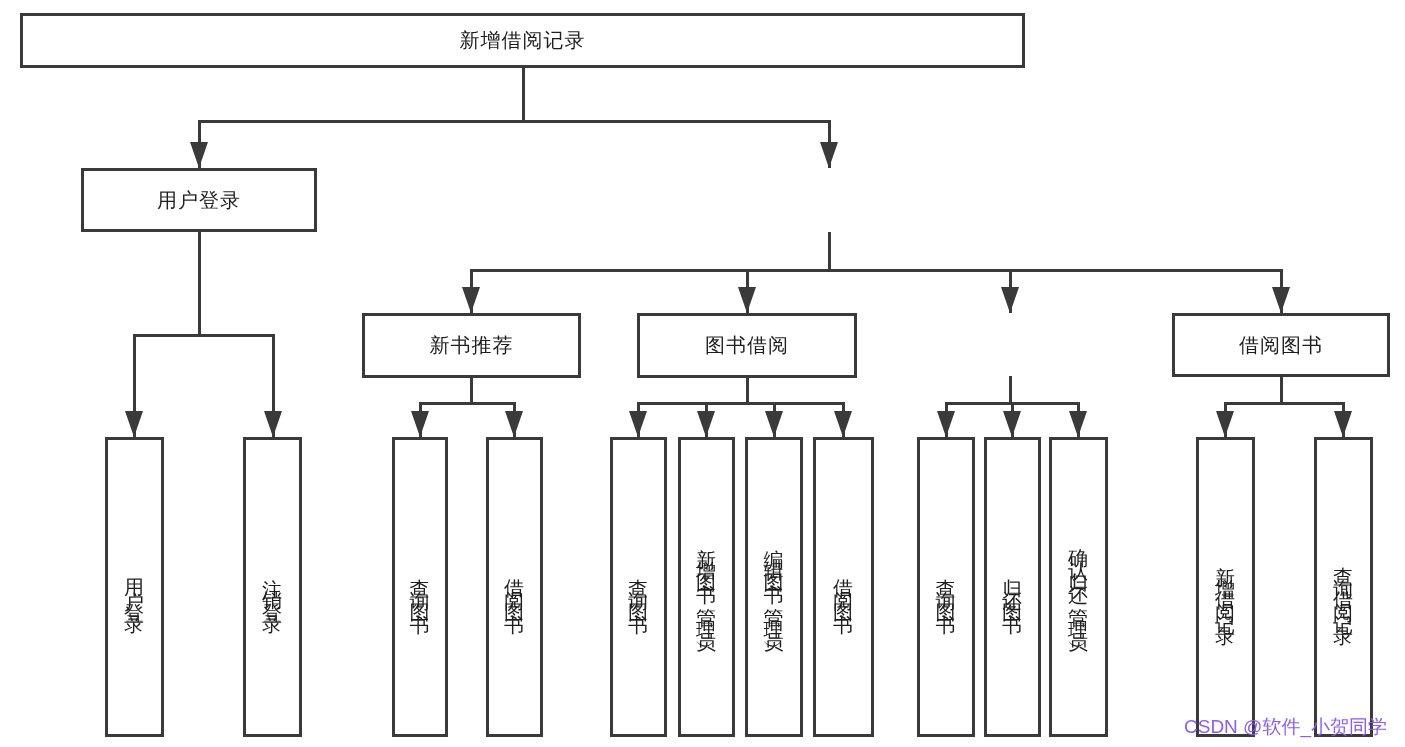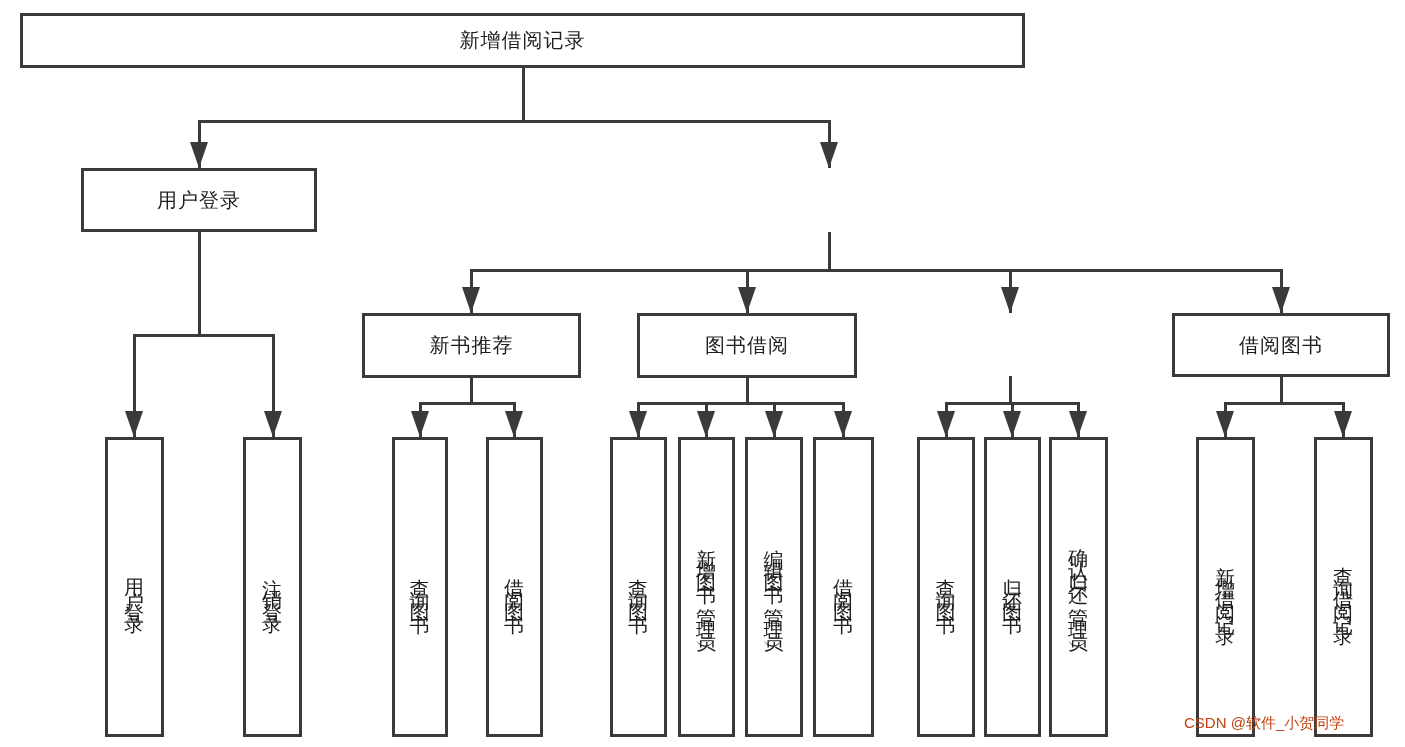--- a/index.html
+++ b/index.html
@@ -22,21 +22,21 @@
   }
   .vl { position:absolute; width:3px; background:#3a3a3a; z-index:1; }
   .hl { position:absolute; height:3px; background:#3a3a3a; z-index:1; }
   .ah {
     position:absolute; width:0; height:0; z-index:1;
     border-left:9px solid transparent; border-right:9px solid transparent;
     border-top:26px solid #3a3a3a;
   }
   .watermark {
     position:absolute; left:1184px; top:714px; z-index:5;
-    font-size:15px; color:#c2410c; white-space:nowrap;
+    font-size:19px; color:#8b5cf6; white-space:nowrap;
   }
 </style>
 </head>
 <body>
 
 <div id="stage">
 
   <div class="vl" style="left:522px;top:68px;height:54px"></div>
   <div class="hl" style="left:198px;top:120px;width:633px"></div>
   <div class="vl" style="left:198px;top:120px;height:48px"></div>

